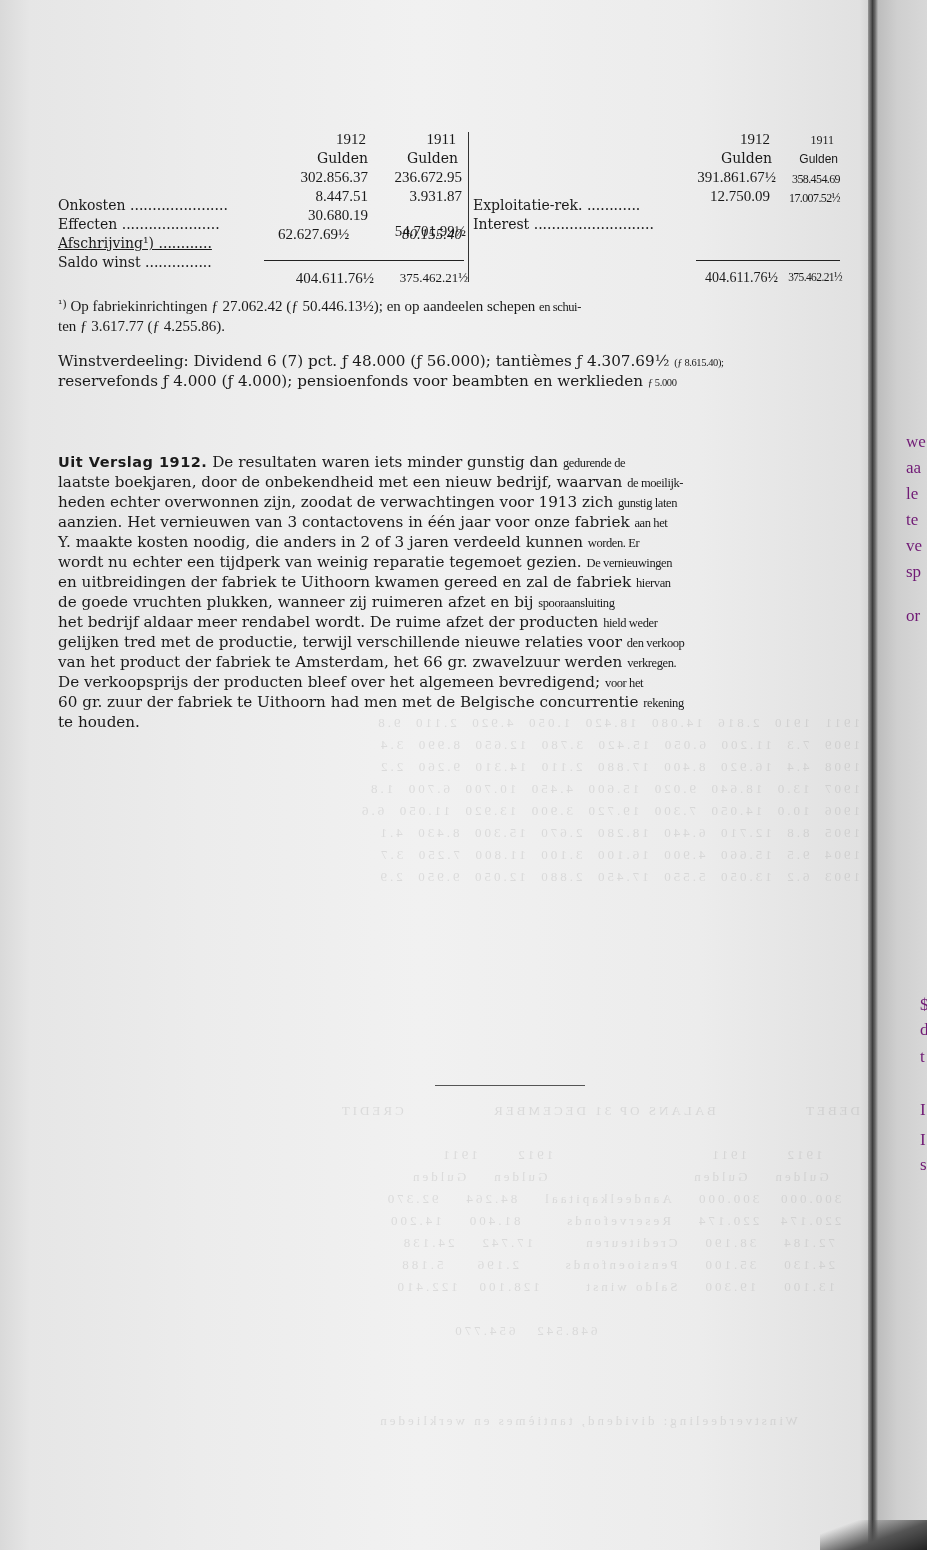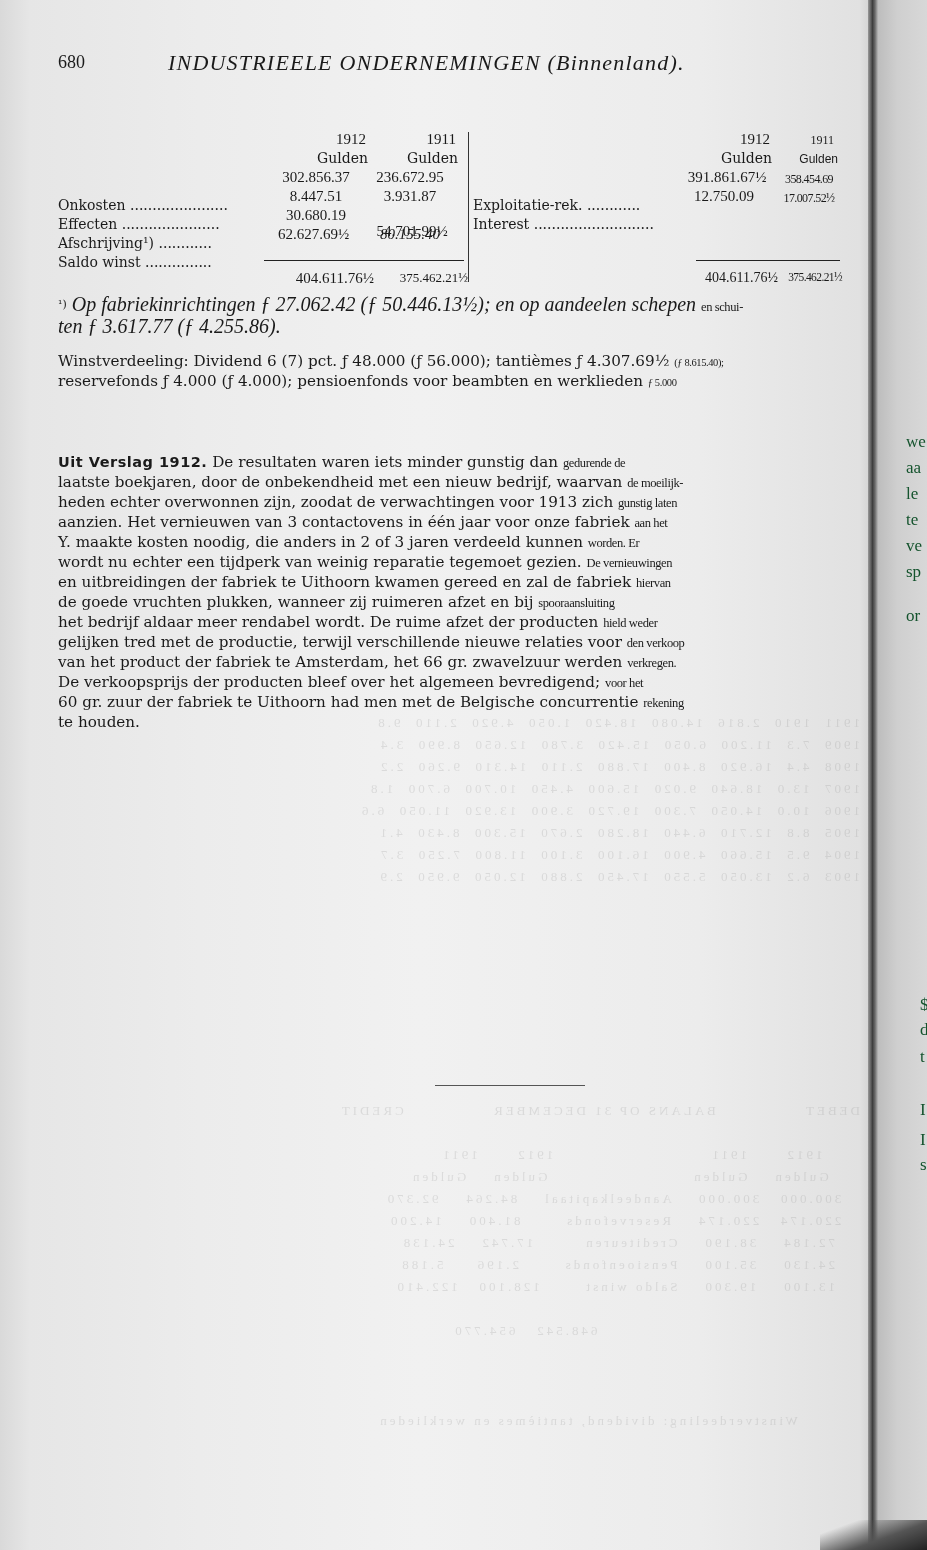--- a/index.html
+++ b/index.html
@@ -16,21 +16,21 @@
     .gutter {
       position: absolute; left: 868px; top: 0; width: 10px; height: 1550px;
       background: linear-gradient(90deg, #9a9a9a, #3e3e3e 45%, #6a6a6a 70%, #b9b9b9);
     }
     .facing {
       position: absolute; left: 878px; top: 0; width: 49px; height: 1550px;
       background: linear-gradient(90deg, #bdbdbd, #cfcfcf 40%, #d8d8d8);
     }
     .facing-frag {
       position: absolute; left: 906px; font-family: "Liberation Serif", serif;
-      font-size: 17px; color: #14532d;
+      font-size: 17px; color: #701a75;
     }
     .bottom-shadow {
       position: absolute; left: 820px; top: 1520px; width: 107px; height: 30px;
       background: linear-gradient(160deg, transparent 20%, #555 60%, #222);
     }
 
     .running-head {
       position: absolute; top: 52px; left: 58px; width: 800px; height: 30px;
     }
     .page-number {
@@ -46,68 +46,64 @@
       font-family: "DejaVu Serif", serif; font-weight: bold; font-size: 14px; }
     .acct-heads span { position: absolute; top: 0; }
     .acct-heads .debet { left: 0; }
     .acct-heads .title { left: 220px; letter-spacing: 0.5px; }
     .acct-heads .credit { right: 0; font-size: 12px; letter-spacing: -0.5px; }
 
     .ledger { position: absolute; top: 130px; left: 58px; width: 790px; height: 160px; }
     .ledger .divider { position: absolute; left: 410px; top: 2px; width: 1px; height: 150px; background: #333; }
     .col { position: absolute; font-family: "DejaVu Serif", serif; font-size: 14px; line-height: 18.5px; }
     .yr { font-family: "Liberation Serif", serif; font-size: 15px; text-align: right; }
-    .num { font-family: "Liberation Serif", serif; font-size: 15px; text-align: center; white-space: nowrap; }
+    .num { font-family: "Liberation Serif", serif; font-size: 15px; text-align: right; white-space: nowrap; }
     .num.narrow { font-size: 12px; letter-spacing: -0.6px; }
     .lbl { white-space: nowrap; margin-top: 28px; }
     .lbl .dots { letter-spacing: 0px; }
     .rule { position: absolute; height: 1px; background: #222; }
     .tot { position: absolute; font-family: "Liberation Serif", serif; font-size: 15px; text-align: right; white-space: nowrap; }
 
     .prose { position: absolute; left: 58px; width: 790px; font-size: 15.2px; line-height: 19px;
       text-align: justify; font-family: "DejaVu Serif", serif; }
     .prose .tight { font-family: "Liberation Serif", serif; font-size: 12.5px; letter-spacing: -0.4px; }
-    .prose .num-inline { font-family: "Liberation Serif", serif; font-size: 20px; font-style: italic; }
+    .prose .num-inline { font-family: "Liberation Serif", serif; font-size: 15px; }
     .footnote { top: 295px; font-size: 15px; }
     .winst { top: 352px; }
     .verslag { top: 433px; margin-top: 20px; }
     .verslag .lead { font-family: "DejaVu Sans", sans-serif; font-weight: bold; font-size: 14.5px; letter-spacing: 0.5px; }
 
     .bleed { position: absolute; left: 60px; width: 800px; color: rgba(120,120,120,0.18);
       font-family: "Liberation Serif", serif; font-size: 13px; line-height: 22px; letter-spacing: 3px;
       transform: scaleX(-1); white-space: pre; overflow: hidden; }
     .bleed-rule { position: absolute; left: 435px; top: 1085px; width: 150px; height: 1px; background: #555; }
   </style>
 </head>
 <body>
 
 <div class="page">
 
-  <div class="running-head">
-    <span class="page-number">680</span>
-    <span class="running-title">INDUSTRIEELE ONDERNEMINGEN (Binnenland).</span>
-  </div>
 
 
   <div class="ledger">
 
     <div class="col yr" style="left:228px; top:0; width:80px;">1912</div>
     <div class="col yr" style="left:318px; top:0; width:80px;">1911</div>
     <div class="col" style="left:226px; top:19px; width:84px; text-align:right;">Gulden</div>
     <div class="col" style="left:316px; top:19px; width:84px; text-align:right;">Gulden</div>
 
     <div class="col lbl" style="left:0; top:38px;"><span>Onkosten</span><span class="dots"> ......................</span></div>
     <div class="col num" style="left:206px; top:38px; width:104px;">302.856.37</div>
     <div class="col num" style="left:300px; top:38px; width:104px;">236.672.95</div>
 
     <div class="col lbl" style="left:0; top:57px;"><span>Effecten</span><span class="dots"> ......................</span></div>
     <div class="col num" style="left:206px; top:57px; width:104px;">8.447.51</div>
     <div class="col num" style="left:300px; top:57px; width:104px;">3.931.87</div>
 
-    <div class="col lbl" style="left:0; top:76px;"><span>Afschrijving¹)</span><span class="dots"> ............</span></div>
+    <div class="col lbl" style="left:0; top:76px;text-decoration:underline;"><span>Afschrijving¹)</span><span class="dots"> ............</span></div>
     <div class="col num" style="left:206px; top:76px; width:104px;">30.680.19</div>
     <div class="col num" style="left:300px; top:92px; width:108px;">54.701.99½</div>
 
     <div class="col lbl" style="left:0; top:95px;"><span>Saldo winst</span><span class="dots"> ...............</span></div>
     <div class="col num" style="left:206px; top:95px; width:110px; text-align:left; padding-left:14px; box-sizing:border-box;">62.627.69½</div>
     <div class="col num" style="left:300px; top:95px; width:104px;font-style:italic;">80.155.40</div>
 
     <div class="rule" style="left:206px; top:130px; width:200px;"></div>
     <div class="tot" style="left:196px; top:140px; width:120px;">404.611.76½</div>
     <div class="tot" style="left:296px; top:140px; width:114px; font-size:13px;">375.462.21½</div>

